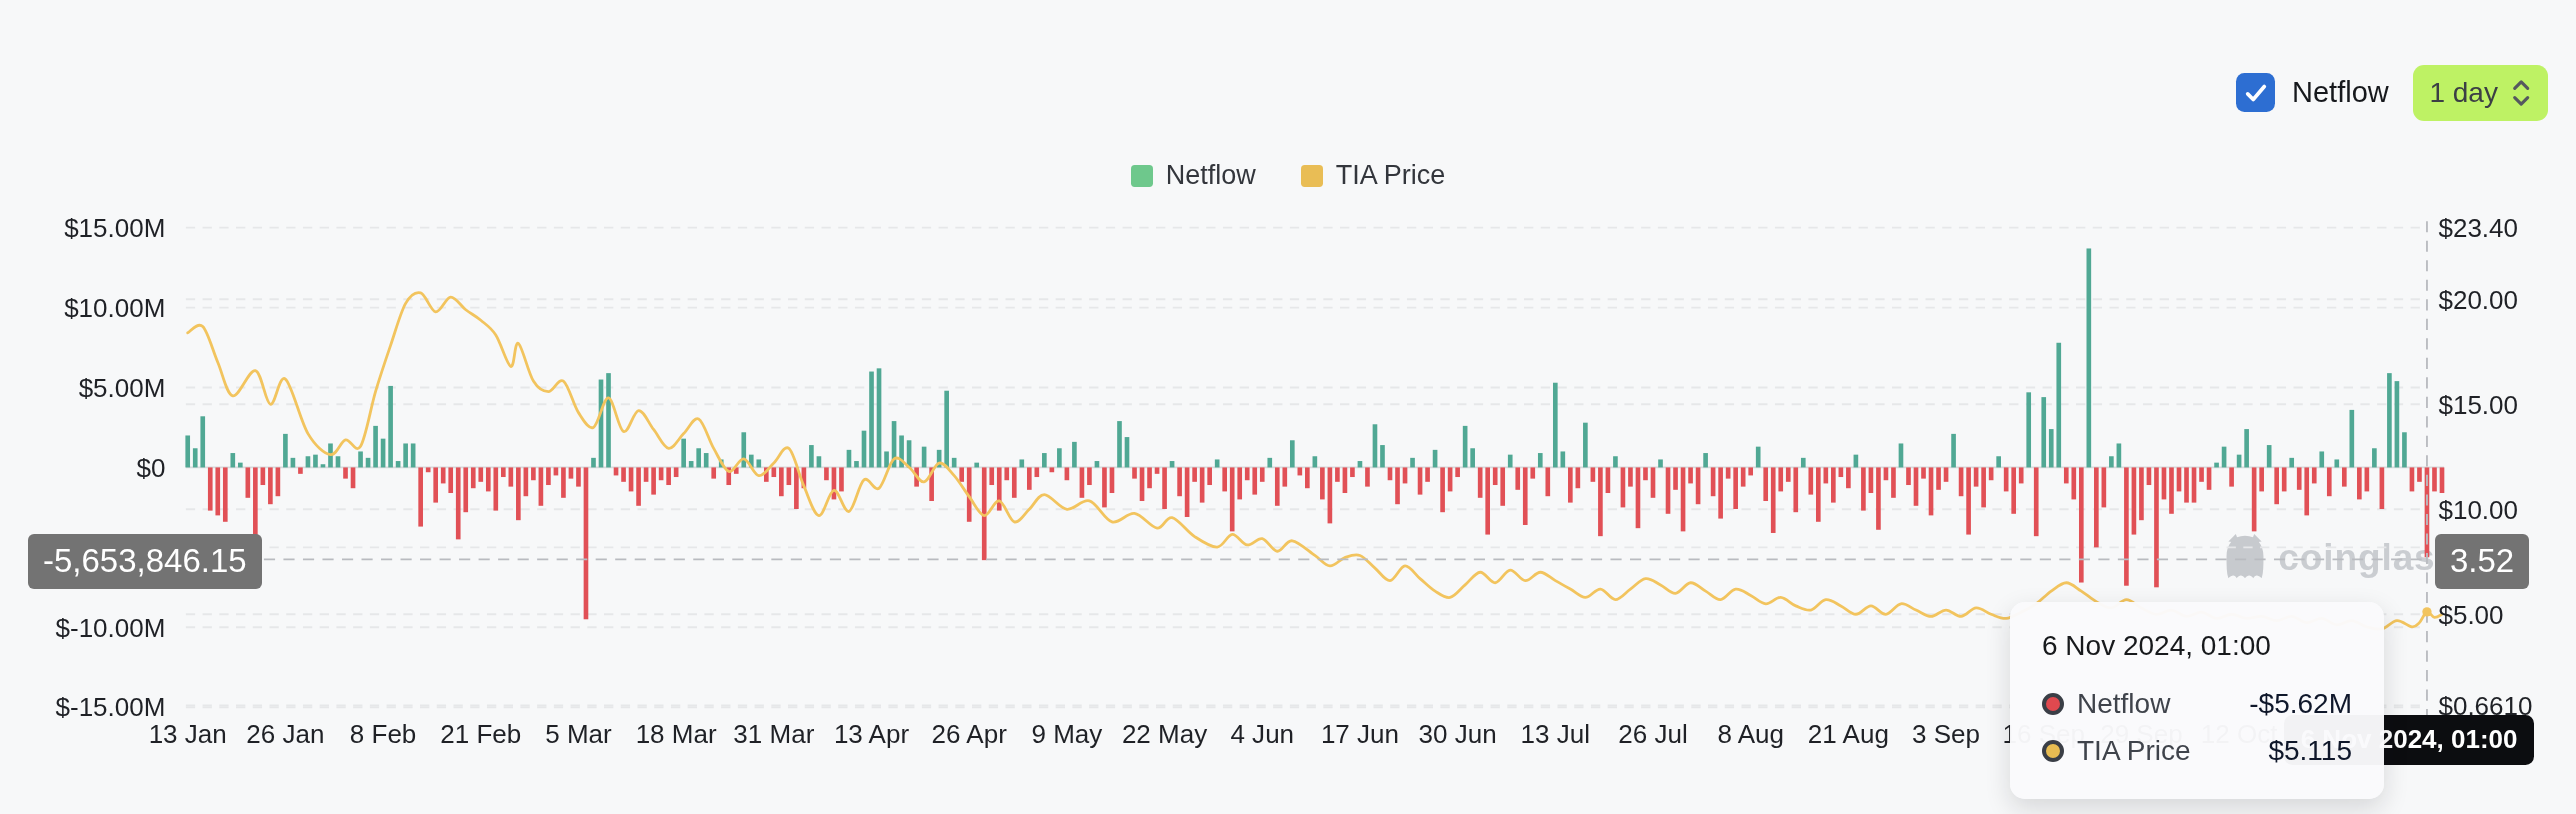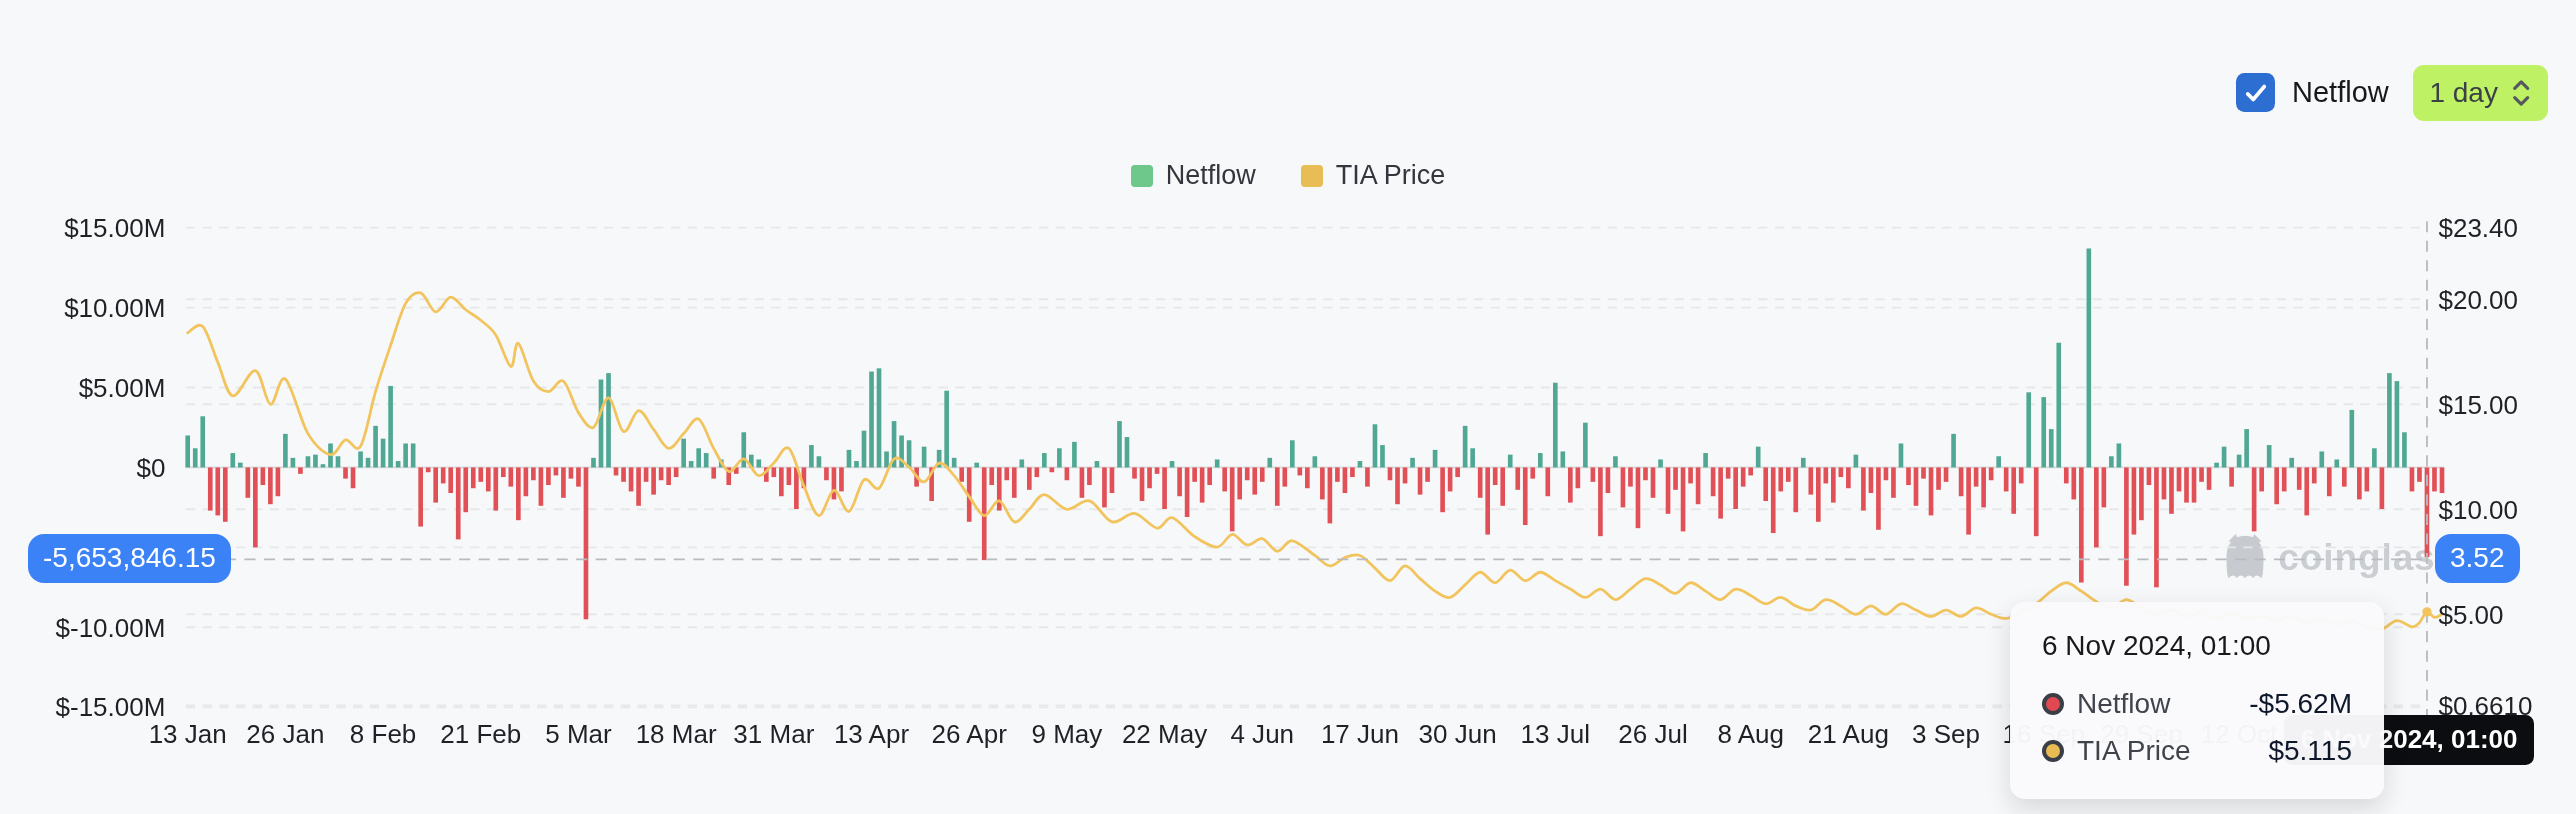--- a/index.html
+++ b/index.html
@@ -15,22 +15,22 @@
   
   #legend{position:absolute;top:160px;left:0;width:100%;display:flex;justify-content:center;gap:45px;z-index:3;}
   .legend-item{display:flex;align-items:center;gap:13px;}
   .swatch{width:22px;height:22px;border-radius:3.7px;}
   .legend-label{font-size:27px;color:#33363c;}
   
   #chart-svg{position:absolute;left:0;top:0;width:2576px;height:815px;z-index:2;pointer-events:none;}
   #watermark{position:absolute;left:2221px;top:532px;display:flex;align-items:center;gap:9.3px;z-index:1;opacity:.85;}
   #watermark .wm-text{font-size:37px;font-weight:700;color:#c3c6cb;letter-spacing:0.9px;}
   
-  .axis-badge{position:absolute;background:#3b82f6;color:#fff;font-size:28px;font-weight:500;
-              border-radius:16px;padding:8.4px 15px;z-index:10;white-space:nowrap;}
+  .axis-badge{position:absolute;background:#737373;color:#fff;font-size:33px;font-weight:500;
+              border-radius:6px;padding:8.4px 15px;z-index:10;white-space:nowrap;}
   #badge-left{left:28px;top:534px;}
   #badge-right{left:2435px;top:534px;}
   #badge-bottom{position:absolute;left:2284px;top:715px;background:#0c0d10;color:#fff;font-size:26px;
                 font-weight:700;border-radius:8.4px;padding:9.3px 16.7px;z-index:10;white-space:nowrap;}
   
   #tooltip{position:absolute;left:2010px;top:602px;width:374px;height:197px;background:rgba(250,250,252,.97);
            border-radius:15px;box-shadow:0 9.3px 26px rgba(20,22,28,.14);z-index:30;padding:28px 32px;box-sizing:border-box;}
   #tooltip .tt-date{font-size:28px;font-weight:500;color:#17191c;margin-bottom:26px;}
   .tt-row{display:flex;align-items:center;margin-bottom:15px;}
   .tt-dot{width:14px;height:14px;border-radius:50%;border:4.6px solid #3a3e46;margin-right:13px;flex:0 0 auto;}

